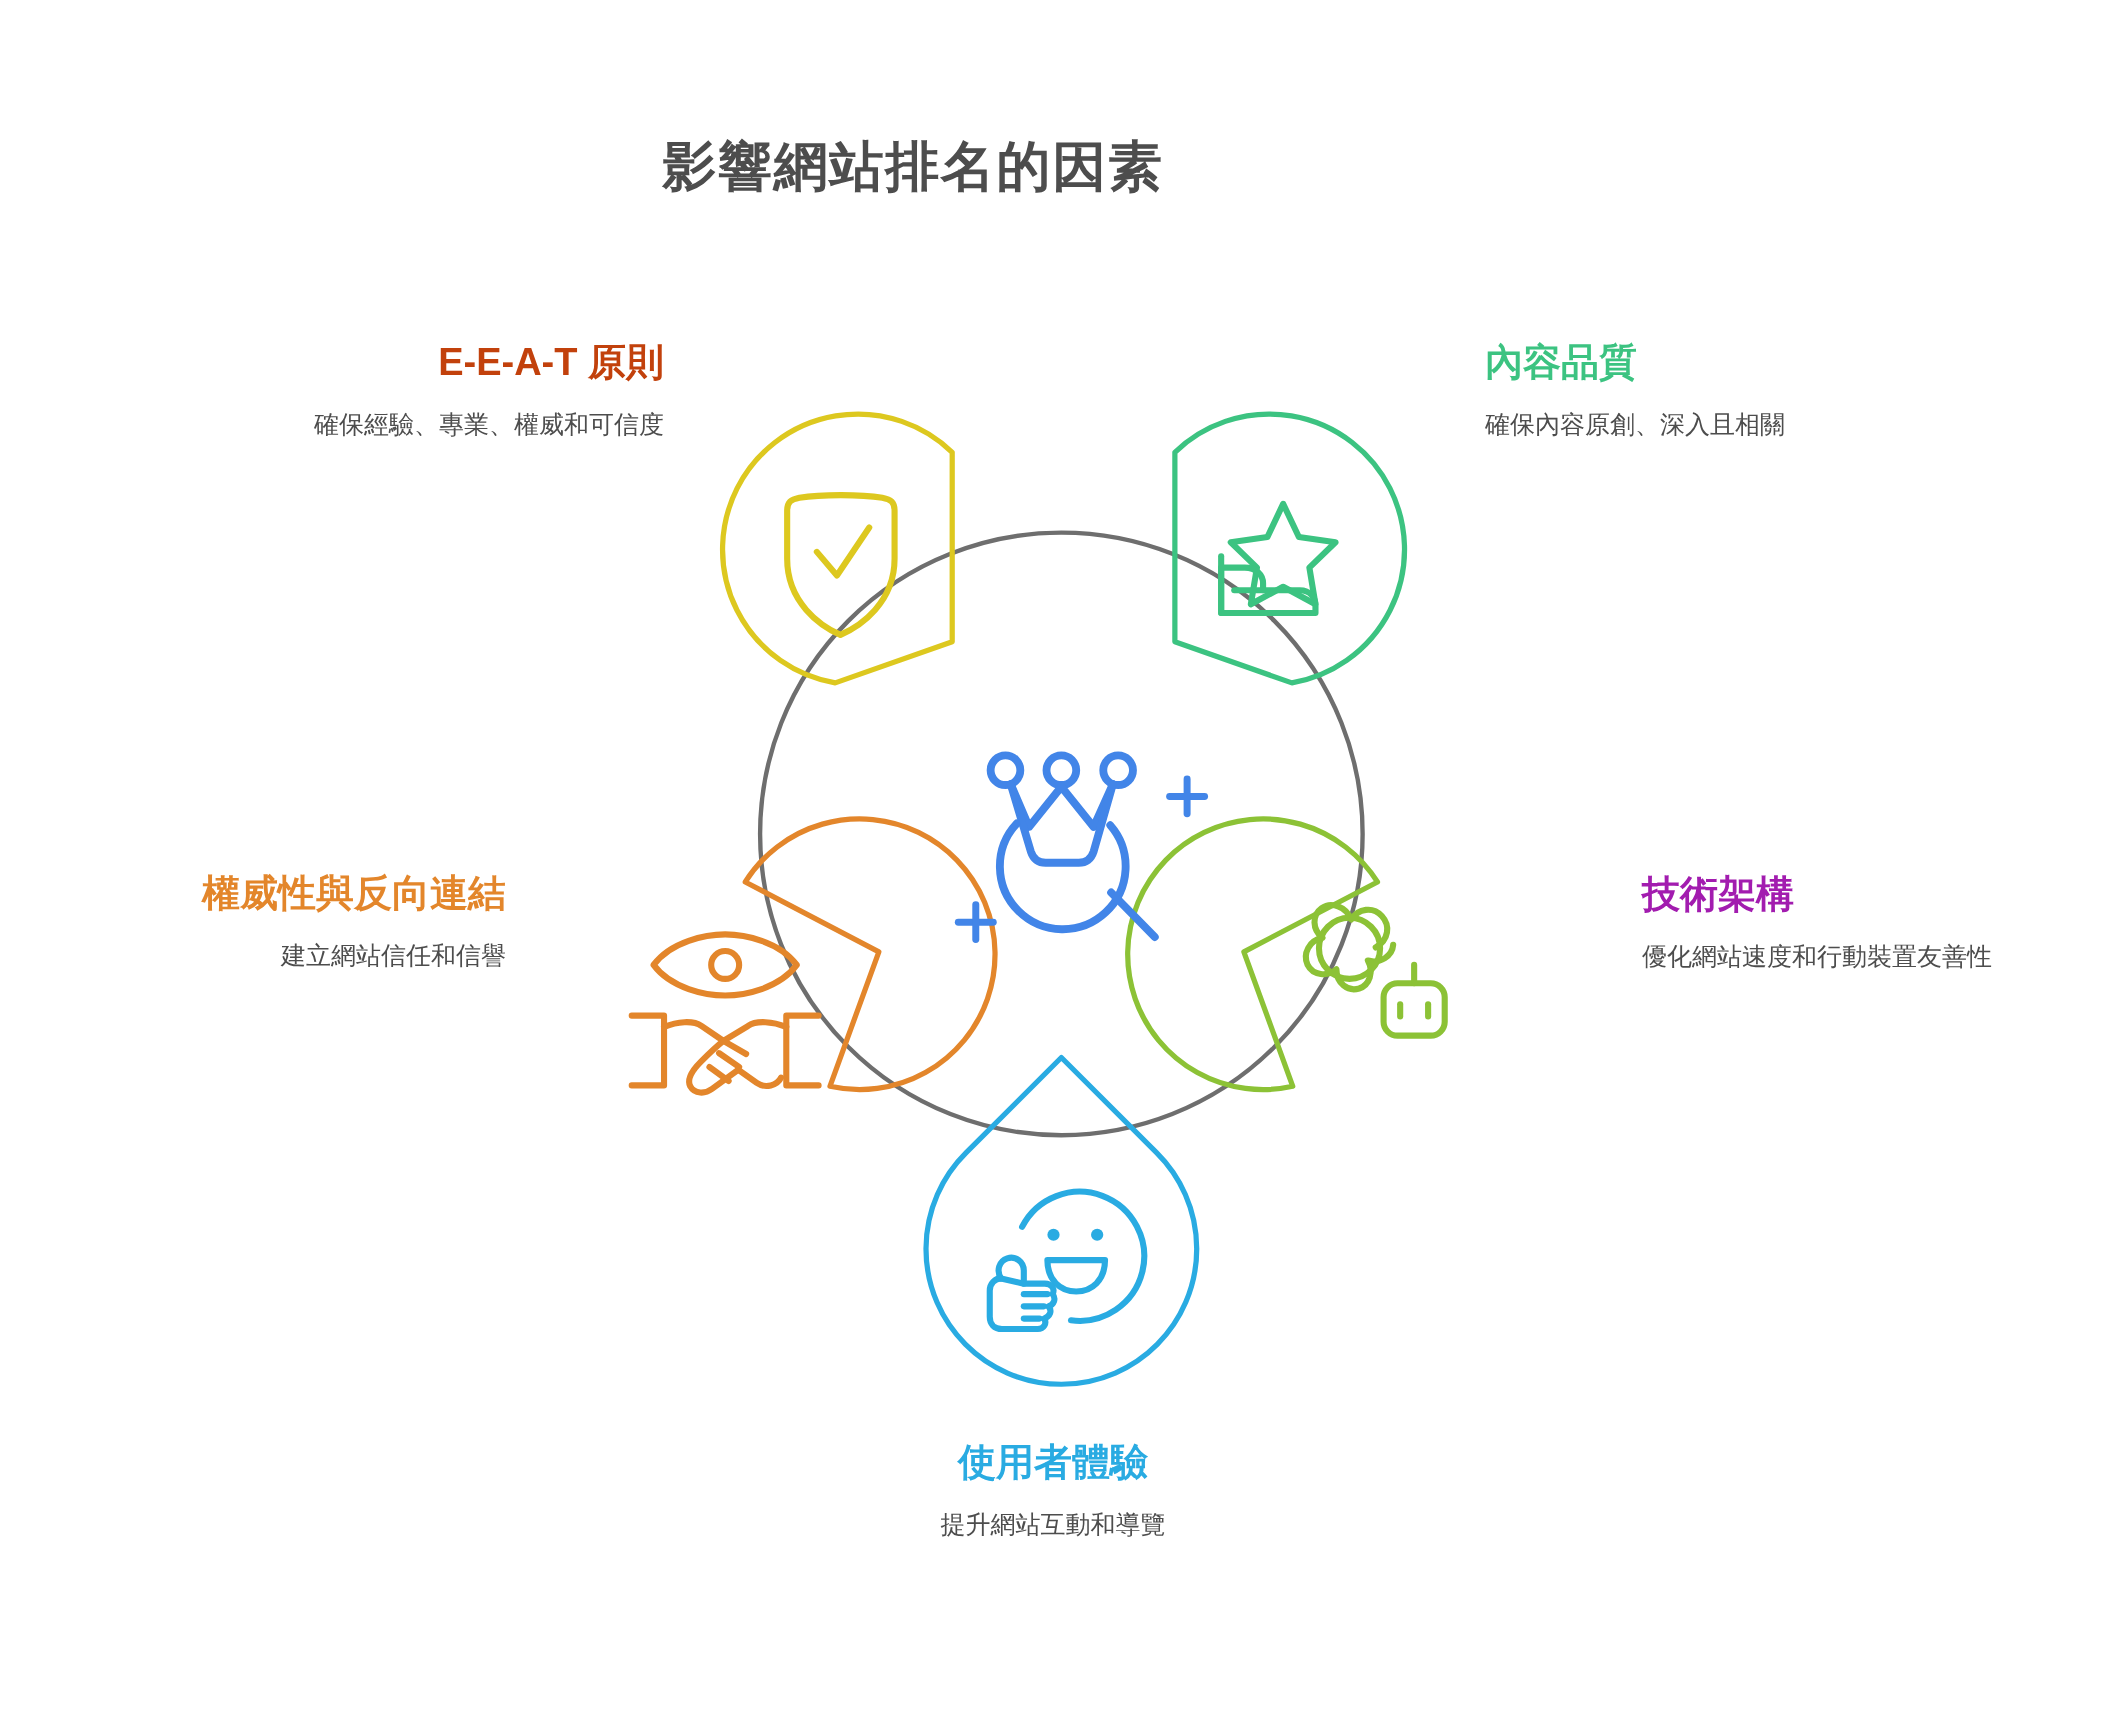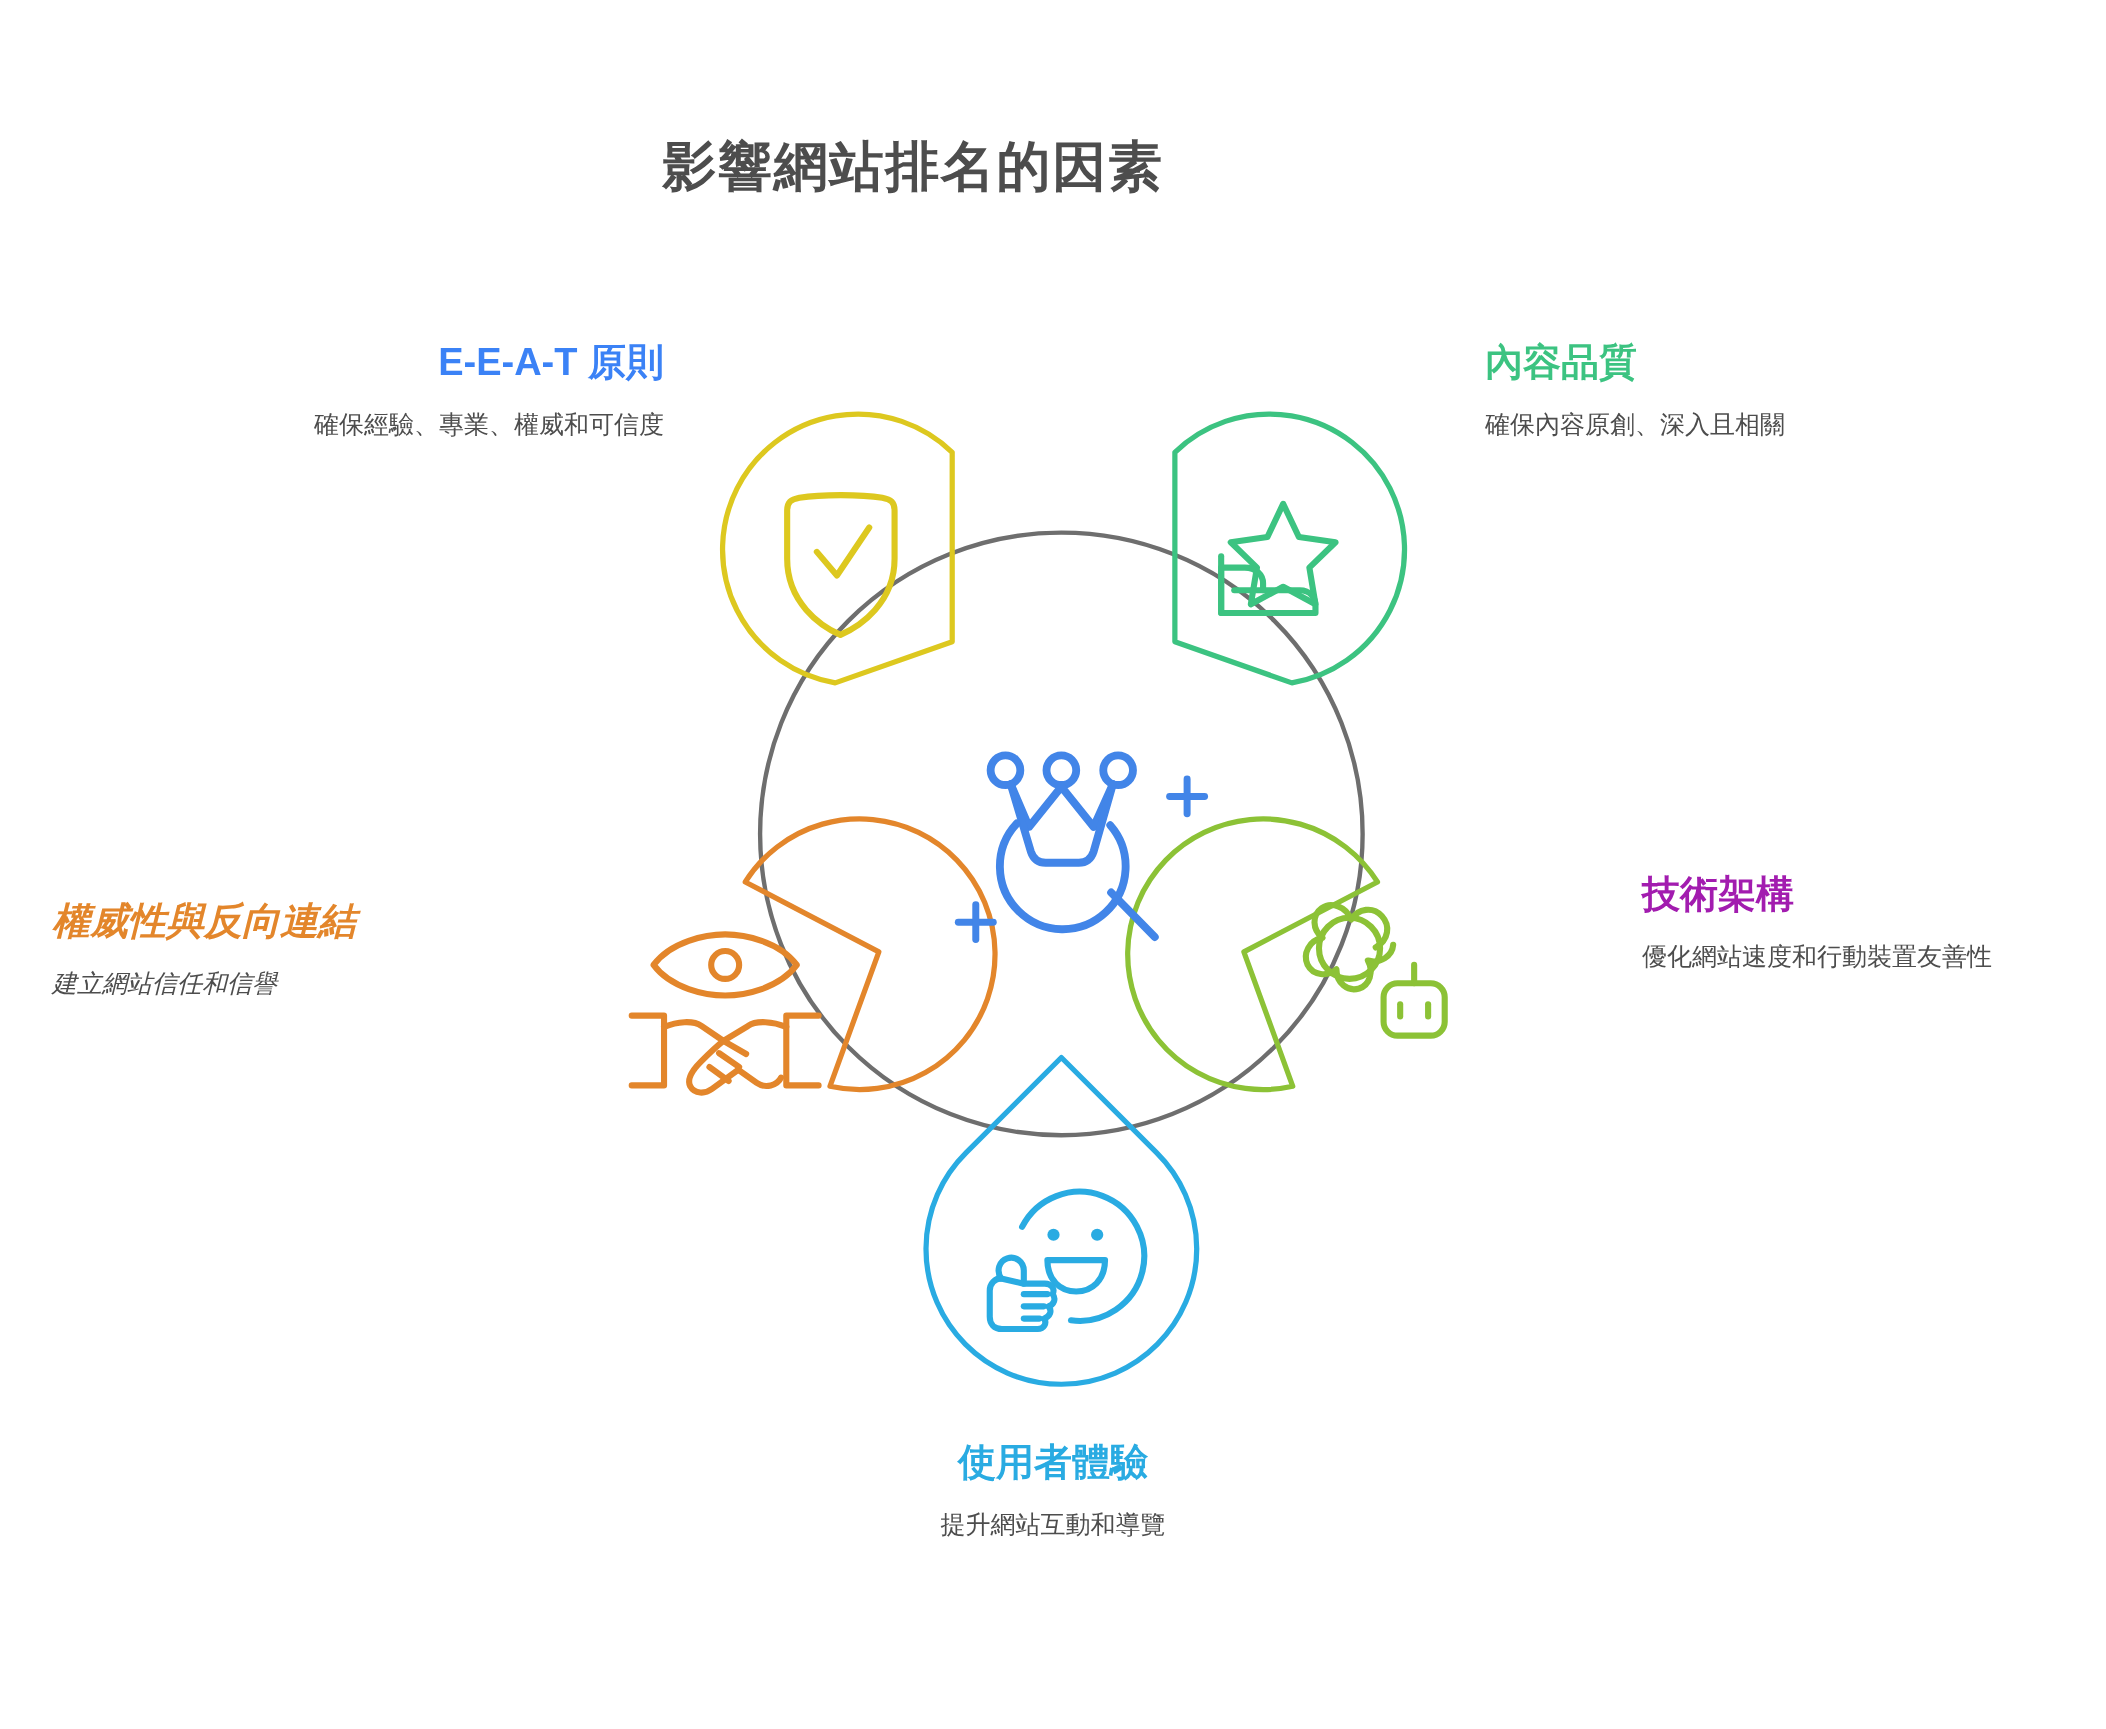--- a/index.html
+++ b/index.html
@@ -51,38 +51,37 @@
     line-height: 1.45;
   }
 
   
   #node-text-eeat {
     left: 122px;
     top: 341px;
     width: 542px;
     text-align: right;
   }
-  #node-text-eeat .node-heading { color: #3b82f6; text-align: right; }
+  #node-text-eeat .node-heading { color: #c2410c; text-align: right; }
 
   
   #node-text-content {
     left: 1485px;
     top: 341px;
     width: 559px;
     text-align: left;
   }
   #node-text-content .node-heading { color: #3cc381; }
 
   
   #node-text-authority {
     left: 52px;
-    top: 900px;
+    top: 872px;
     width: 454px;
-    text-align: left;
-    font-style: italic;
+    text-align: right;
   }
   #node-text-authority .node-heading { color: #e3862b; }
 
   
   #node-text-technical {
     left: 1642px;
     top: 873px;
     width: 454px;
     text-align: left;
   }

